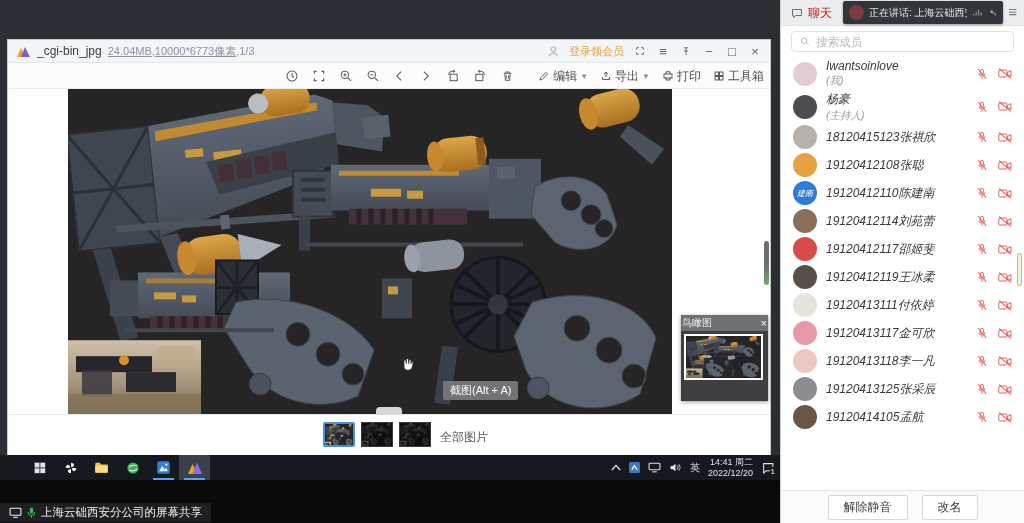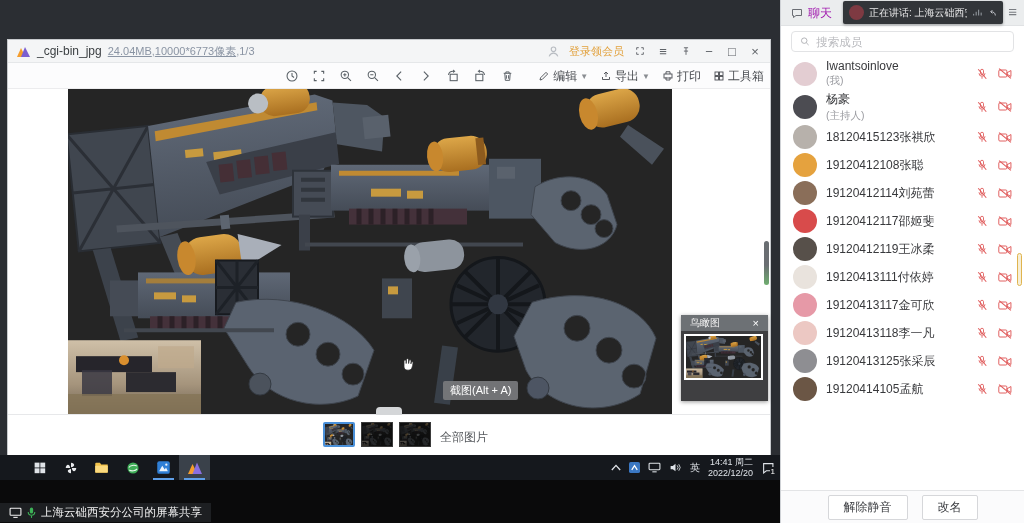--- a/index.html
+++ b/index.html
@@ -30,21 +30,21 @@
   .v-scroll { position:absolute; right:1px; top:152px; width:5px; height:44px; border-radius:3px; background:linear-gradient(#6a6e72 55%,#6fae6f); }
   .v-bottombar { position:absolute; left:0; bottom:0; width:762px; height:41px; background:#fff; border-top:1px solid #e7e8ea; }
   .strip-handle { position:absolute; left:368px; top:-8px; width:26px; height:8px; background:#d4d6d8; border-radius:4px 4px 0 0; }
   .filmstrip { position:absolute; left:315px; top:7px; display:flex; gap:6px; align-items:center; }
   .thumb { width:32px; height:25px; background:#161616; border:1px solid #3a3a3a; display:flex; overflow:hidden; }
   .thumb.sel { border:2px solid #4a90d9; border-radius:2px; }
   .fs-label { position:absolute; left:432px; top:14px; font-size:12px; color:#55585c; }
 
   
   .birdseye { position:absolute; left:681px; top:315px; width:87px; height:86px; background:#3f3f41; box-shadow:0 1px 4px rgba(0,0,0,.4); }
-  .be-title { height:16px; background:#6d7175; color:#f2f2f2; font-size:10px; display:flex; align-items:center; padding:0 9px; }
+  .be-title { height:16px; background:#6d7175; color:#f2f2f2; font-size:10px; display:flex; align-items:center; padding:0 1px; }
   .be-close { margin-left:auto; color:#fff; font-size:11px; }
   .be-body { position:relative; height:70px; }
   .be-frame { position:absolute; left:3px; top:3px; border:2px solid #fff; line-height:0; }
 
   
   .snip-tip { position:absolute; left:443px; top:381px; background:rgba(120,122,125,.92); color:#fff; font-size:11px; padding:2px 7px; border-radius:2px; }
   .cursor { position:absolute; left:399px; top:354px; width:15px; height:17px; }
 
   
   .taskbar { position:absolute; left:0; top:455px; width:780px; height:25px; background:#15181d; display:flex; align-items:center; }
@@ -58,30 +58,30 @@
   .tray-msg { position:relative; display:flex; align-items:center; }
   .tray-badge { font-size:8px; color:#fff; position:absolute; right:-1px; bottom:-2px; background:#15181d; padding:0 1px; }
 
   
   .meetbar { position:absolute; left:0; top:480px; width:780px; height:43px; background:#0a0a0b; }
   .share-banner { position:absolute; left:0; bottom:1px; height:19px; display:flex; align-items:center; gap:5px; padding:0 9px; background:#1d1f22; color:#f2f2f2; font-size:11.5px; white-space:nowrap; }
 
   
   .panel { position:absolute; left:780px; top:0; width:244px; height:523px; background:#fff; border-left:1px solid #cfd2d6; }
   .p-header { position:absolute; left:0; top:0; right:0; height:26px; background:#ebedee; border-bottom:1px solid #e0e2e4; }
-  .tab-chat { position:absolute; left:10px; top:5px; display:flex; align-items:center; gap:5px; font-size:12px; color:#a21caf; }
+  .tab-chat { position:absolute; left:10px; top:5px; display:flex; align-items:center; gap:5px; font-size:12px; color:#b91c1c; }
   .p-menu { position:absolute; right:7px; top:3px; font-size:15px; color:#7a7d82; }
   .speaking { position:absolute; left:62px; top:1px; width:160px; height:23px; background:#323539; border-radius:2px; display:flex; align-items:center; gap:5px; padding:0 6px; box-shadow:0 1px 3px rgba(0,0,0,.35); }
   .speaking .sp-av { width:15px; height:15px; border-radius:50%; background:#7e3a42; flex:none; }
   .speaking .sp-txt { color:#e9e9ea; font-size:10px; white-space:nowrap; overflow:hidden; flex:1; }
   .p-search { position:absolute; left:10px; right:10px; top:31px; height:21px; border:1px solid #e2e3e5; border-radius:4px; background:#fff; display:flex; align-items:center; gap:6px; padding:0 8px; }
   .p-search input { border:0; outline:0; font-size:11.5px; color:#5a5c60; width:100%; font-family:inherit; background:transparent; }
   .p-search input::placeholder { color:#b9babe; }
   .p-list { position:absolute; left:0; right:0; top:57px; height:431px; overflow:hidden; }
-  .m-row { display:flex; align-items:center; height:28px; padding-left:12px; }
+  .m-row { display:flex; align-items:center; height:28px; padding-left:12px;font-style:italic; }
   .m-row.two { height:33px; }
   .avatar { width:24px; height:24px; border-radius:50%; flex:none; display:flex; align-items:center; justify-content:center; font-size:8px; color:#fff; overflow:hidden; }
   .m-names { margin-left:9px; min-width:0; }
   .m-name { font-size:12px; color:#38393c; white-space:nowrap; }
   .m-sub { font-size:10.5px; color:#9b9ca1; margin-top:1px; }
   .m-icons { margin-left:auto; margin-right:12px; display:flex; align-items:center; gap:11px; }
   .p-scroll { position:absolute; right:2px; top:253px; width:5px; height:33px; background:#f6eed6; border:1px solid #e0b44e; border-radius:3px; }
   .p-footer { position:absolute; left:0; right:0; bottom:0; height:33px; background:#fbfbfc; border-top:1px solid #e3e4e6; display:flex; align-items:center; justify-content:center; gap:14px; }
   .p-btn { font-size:12px; color:#3c3e42; background:#fff; border:1px solid #d6d7da; border-radius:2px; padding:3px 15px; font-family:inherit; }
   svg { display:block; }
@@ -567,20 +567,41 @@
               <path d="M2.5 1.5l16 19" stroke="#e05c5c" stroke-width="2.2"></path>
             </svg>
       <svg width="14" height="11" viewBox="0 0 26 20">
               <rect x="1.5" y="3.5" width="15" height="13" rx="2" fill="none" stroke="#e05c5c" stroke-width="1.8"></rect>
               <path d="M17 8.5l7-4v11l-7-4z" fill="none" stroke="#e05c5c" stroke-width="1.8"></path>
               <path d="M2 1l22 18" stroke="#e05c5c" stroke-width="2.2"></path>
             </svg>
     </span>
   </div>
         <div class="m-row">
+    <span class="avatar" style="background: rgb(47, 123, 216);">建南</span>
+    <span class="m-names">
+      <div class="m-name">19120412110陈建南</div>
+
+    </span>
+    <span class="m-icons">
+
+      <svg width="10" height="12" viewBox="0 0 20 22">
+              <rect x="7" y="1.5" width="6" height="11" rx="3" fill="none" stroke="#e05c5c" stroke-width="1.8"></rect>
+              <path d="M4 9.5a6 6 0 0 0 12 0" fill="none" stroke="#e05c5c" stroke-width="1.8"></path>
+              <path d="M10 16.5v4" stroke="#e05c5c" stroke-width="1.8"></path>
+              <path d="M2.5 1.5l16 19" stroke="#e05c5c" stroke-width="2.2"></path>
+            </svg>
+      <svg width="14" height="11" viewBox="0 0 26 20">
+              <rect x="1.5" y="3.5" width="15" height="13" rx="2" fill="none" stroke="#e05c5c" stroke-width="1.8"></rect>
+              <path d="M17 8.5l7-4v11l-7-4z" fill="none" stroke="#e05c5c" stroke-width="1.8"></path>
+              <path d="M2 1l22 18" stroke="#e05c5c" stroke-width="2.2"></path>
+            </svg>
+    </span>
+  </div>
+        <div class="m-row">
     <span class="avatar" style="background: rgb(138, 110, 89);"></span>
     <span class="m-names">
       <div class="m-name">19120412114刘苑蕾</div>
 
     </span>
     <span class="m-icons">
 
       <svg width="10" height="12" viewBox="0 0 20 22">
               <rect x="7" y="1.5" width="6" height="11" rx="3" fill="none" stroke="#e05c5c" stroke-width="1.8"></rect>
               <path d="M4 9.5a6 6 0 0 0 12 0" fill="none" stroke="#e05c5c" stroke-width="1.8"></path>

